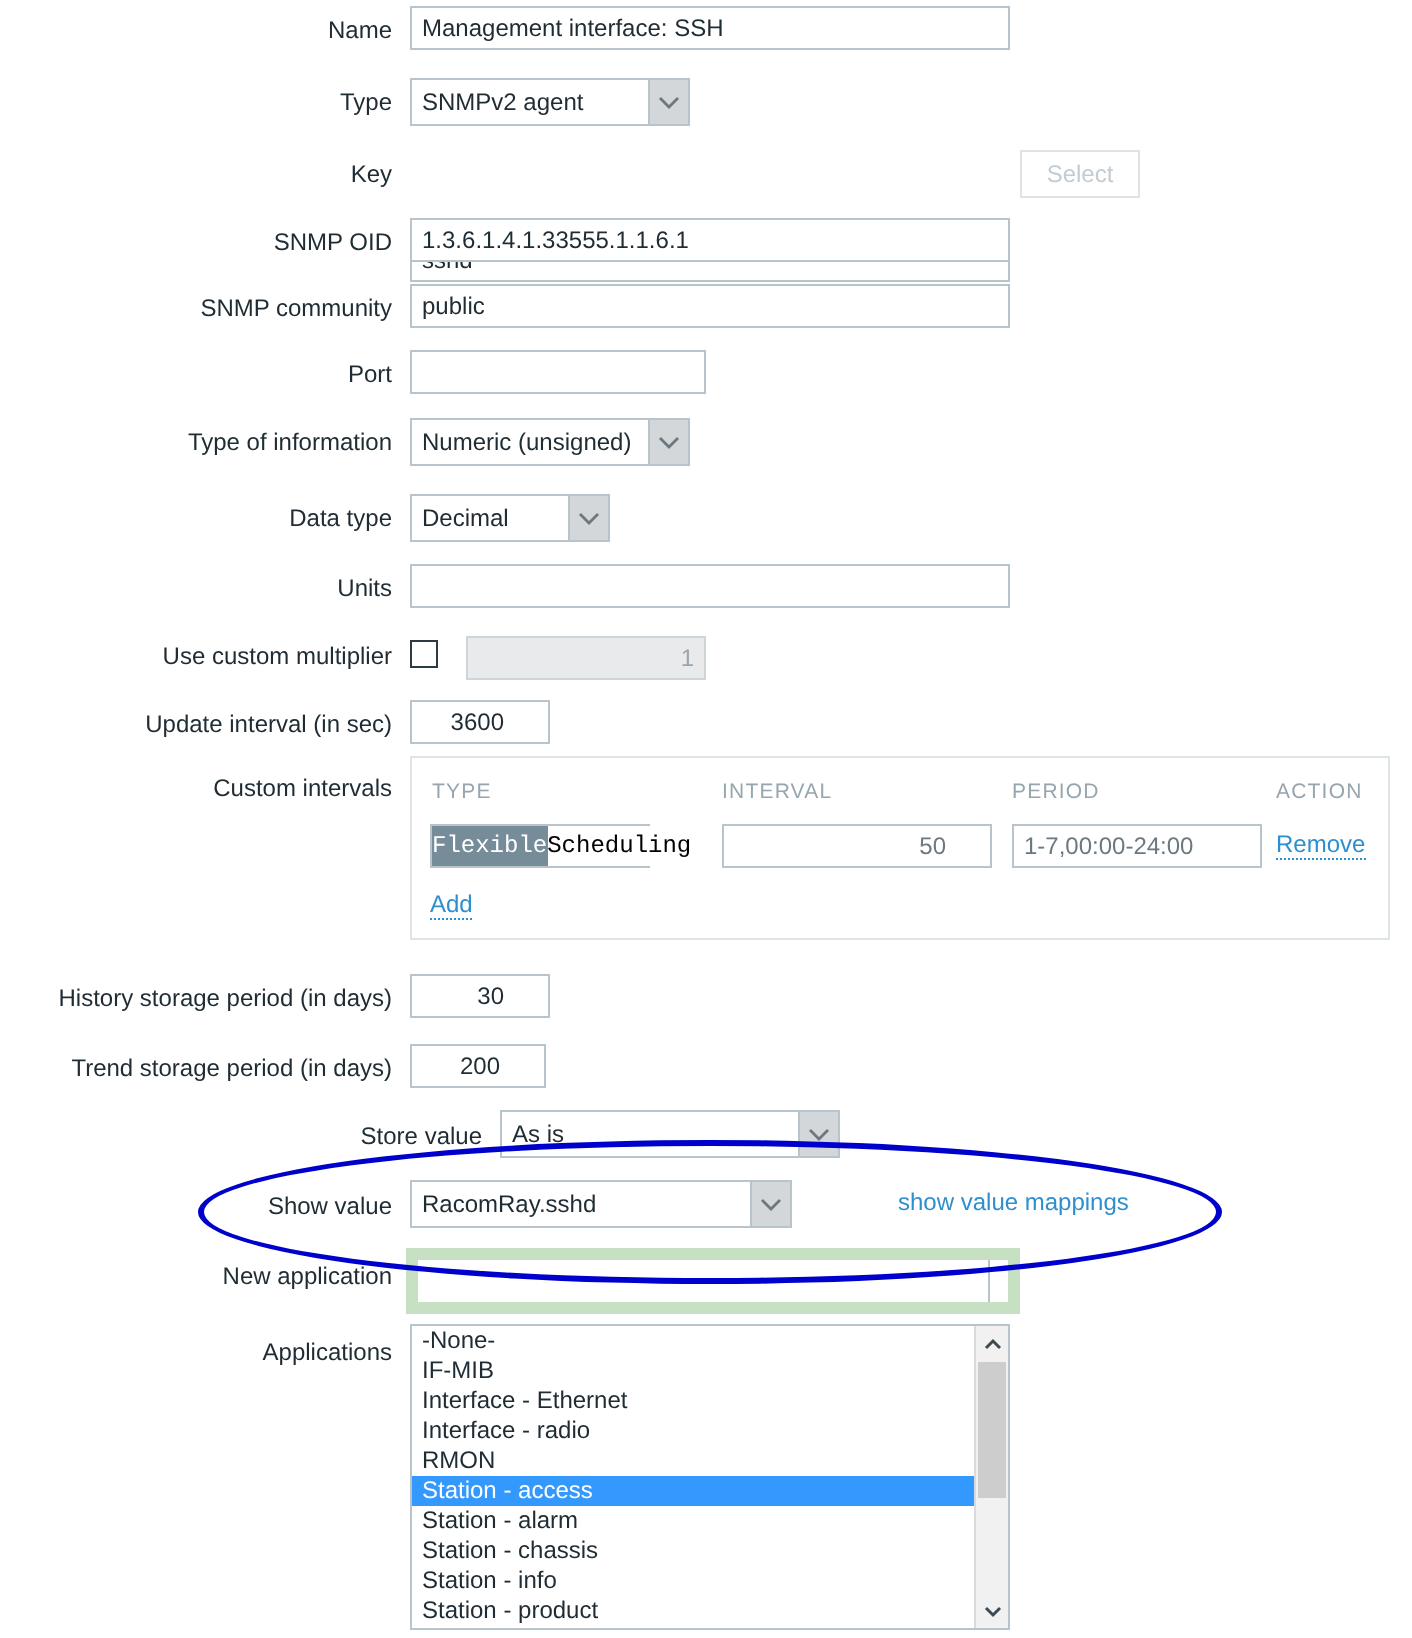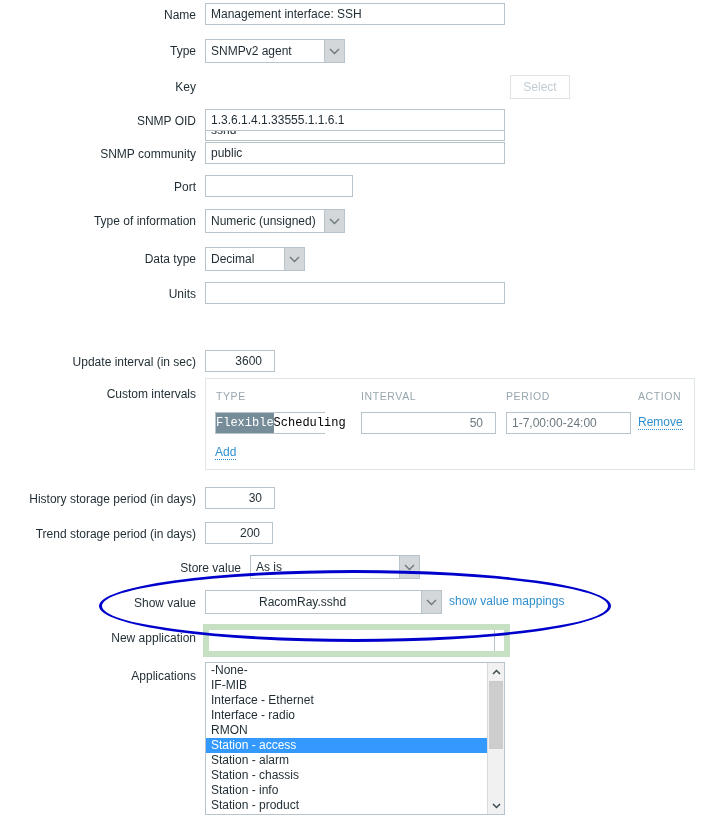--- a/index.html
+++ b/index.html
@@ -22,21 +22,21 @@
     line-height: 26px; white-space: nowrap;
   }
   .ctl { position: absolute; left: 205px; top: 0; }
 
   input.txt {
     height: 22px; padding: 1px 5px 2px 5px;
     border: 1px solid #b8c4cb; background: #fff;
     font-family: "Liberation Sans", sans-serif; font-size: 12px;
     color: #1f2c33; outline: none; border-radius: 0;
   }
-  input.txt.num { text-align: right; padding-right: 12px; }
+  input.txt.num { text-align: right; padding-right: 22px; }
   input.txt.disabled {
     background: #e8eaeb; border: 1px solid #cdd5d9; color: #9aa6ad;
     text-align: right;
   }
 
   
   .sel {
     position: relative; height: 24px;
     border: 1px solid #b8c4cb; background: #fff;
     display: flex; align-items: stretch;
@@ -202,20 +202,29 @@
     </div>
   </div>
 
   <div class="row" style="top:281px;">
     <div class="lbl">Units</div>
     <div class="ctl" style="top:1px;">
       <input class="txt" style="width: 300px;" value="">
     </div>
   </div>
 
+  <div class="row" style="top:315px;">
+    <div class="lbl">Use custom multiplier</div>
+    <div class="ctl" style="top:5px;">
+      <span class="cbx"></span>
+    </div>
+    <div style="position:absolute;left:233px;top:3px;">
+      <input class="txt disabled" style="width: 120px;" disabled="" value="1">
+    </div>
+  </div>
 
   <div class="row" style="top:349px;">
     <div class="lbl">Update interval (in sec)</div>
     <div class="ctl" style="top:1px;">
       <input class="txt num" style="width: 70px;" value="3600">
     </div>
   </div>
 
   <div class="row" style="top:381px;height:90px;">
     <div class="lbl">Custom intervals</div>
@@ -275,21 +284,21 @@
               <path d="M1 1 L5.5 5.5 L10 1" fill="none" stroke="#6b787f" stroke-width="1.4"></path>
             </svg>
         </div>
       </div>
     </div>
   </div>
 
   <div class="row" style="top:590px;">
     <div class="lbl">Show value</div>
     <div class="ctl" style="top:0px;">
-      <div class="sel" style="width:237px;padding-left:48px;">
+      <div class="sel" style="width:191px;">
         <div class="seltext">RacomRay.sshd</div>
         <div class="arrow">
           <svg width="11" height="7" viewBox="0 0 11 7">
               <path d="M1 1 L5.5 5.5 L10 1" fill="none" stroke="#6b787f" stroke-width="1.4"></path>
             </svg>
         </div>
       </div>
     </div>
     <div style="position:absolute;left:449px;top:4px;">
       <a class="plain" href="#">show value mappings</a>

